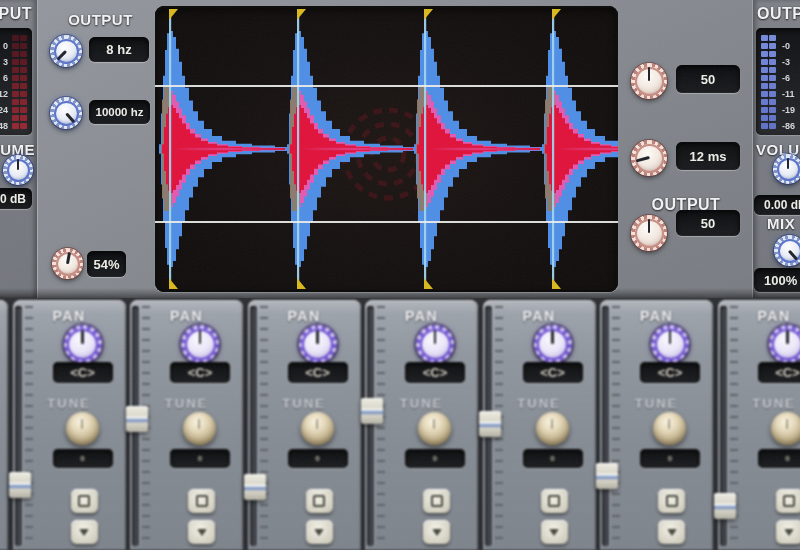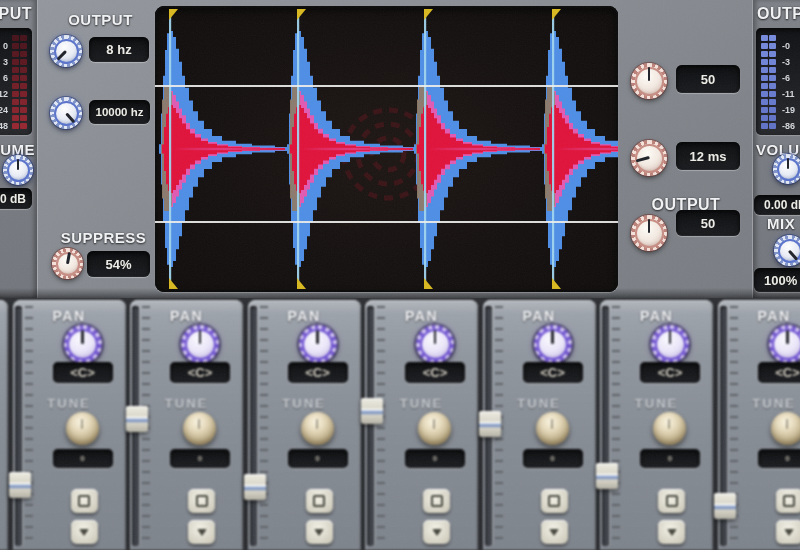--- a/index.html
+++ b/index.html
@@ -128,26 +128,25 @@
       <div class="ptr" style="transform: rotate(-135deg);"></div>
     </div>
   <div class="abs val" style="left:89px;top:37px;width:60px;height:25px;font-size:13px;">8 hz</div>
 
   <div class="knob k-blue" style="left:50px;top:97px;width:32px;height:32px;">
       <div class="face"></div>
       <div class="ptr" style="transform: rotate(138deg);"></div>
     </div>
   <div class="abs val" style="left:89px;top:100px;width:61px;height:24px;font-size:11.5px;">10000 hz</div>
 
-  <div class="abs hdr" style="left:46px;top:229px;width:115px;font-size:15px;text-align:center;">SUPPRESS</div>
   <div class="knob k-pink" style="left:52px;top:248px;width:31px;height:31px;">
       <div class="face"></div>
       <div class="ptr" style="transform: rotate(10deg);"></div>
     </div>
-  <div class="abs val" style="left:87px;top:251px;width:63px;height:26px;font-size:13px;">54%</div>
+  <div class="abs val" style="left:87px;top:251px;width:39px;height:26px;font-size:13px;">54%</div>
 
   <div id="display" class="abs"><svg width="463" height="286" viewBox="0 0 463 286">
         <defs>
           <linearGradient id="tailg" x1="0" x2="1" y1="0" y2="0">
             <stop offset="0" stop-color="#e0123a" stop-opacity=".9"></stop>
             <stop offset=".45" stop-color="#e05ab2" stop-opacity=".55"></stop>
             <stop offset="1" stop-color="#e05ab2" stop-opacity="0"></stop>
           </linearGradient>
         </defs>
         <circle cx="233" cy="148" r="16" fill="none" stroke="#6e1420" stroke-width="5" stroke-dasharray="9 7" opacity="0.38"></circle>

